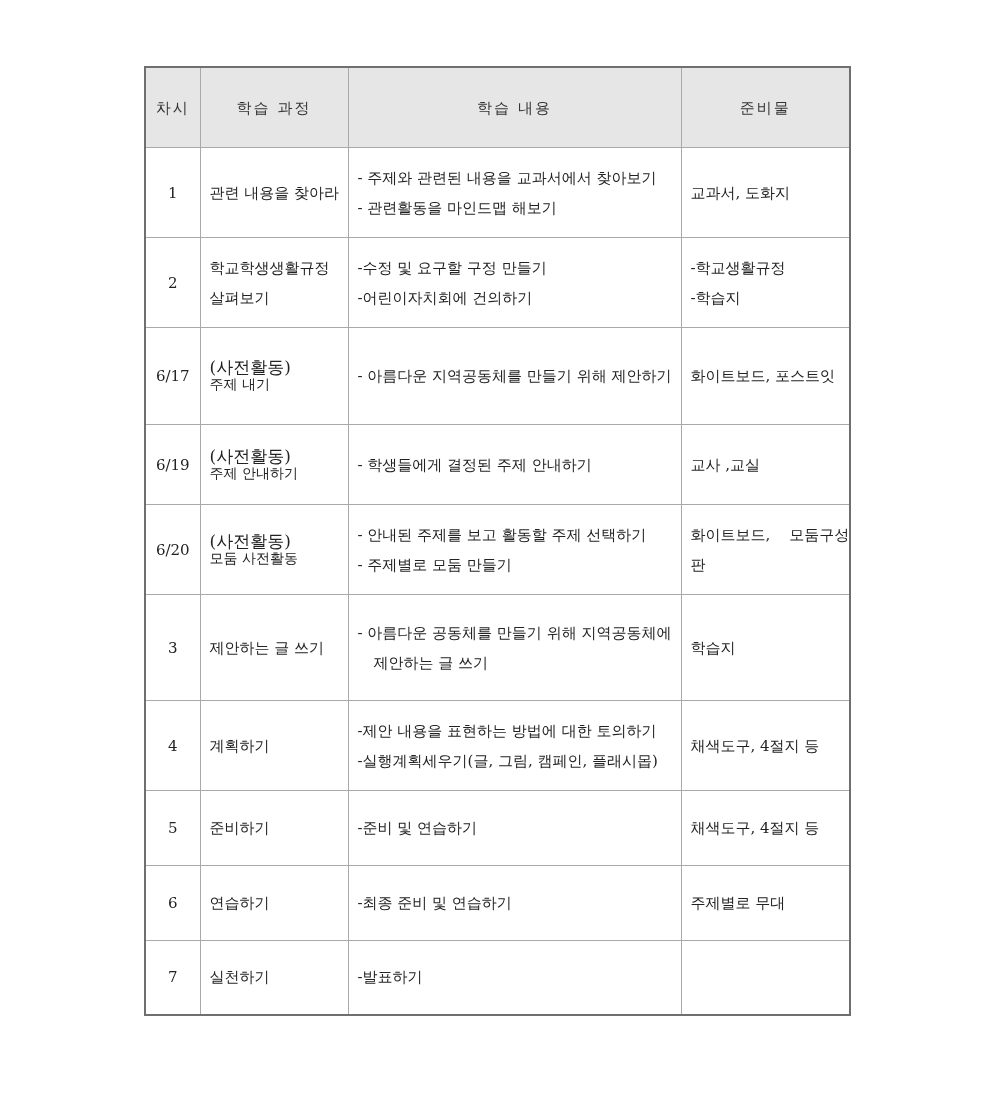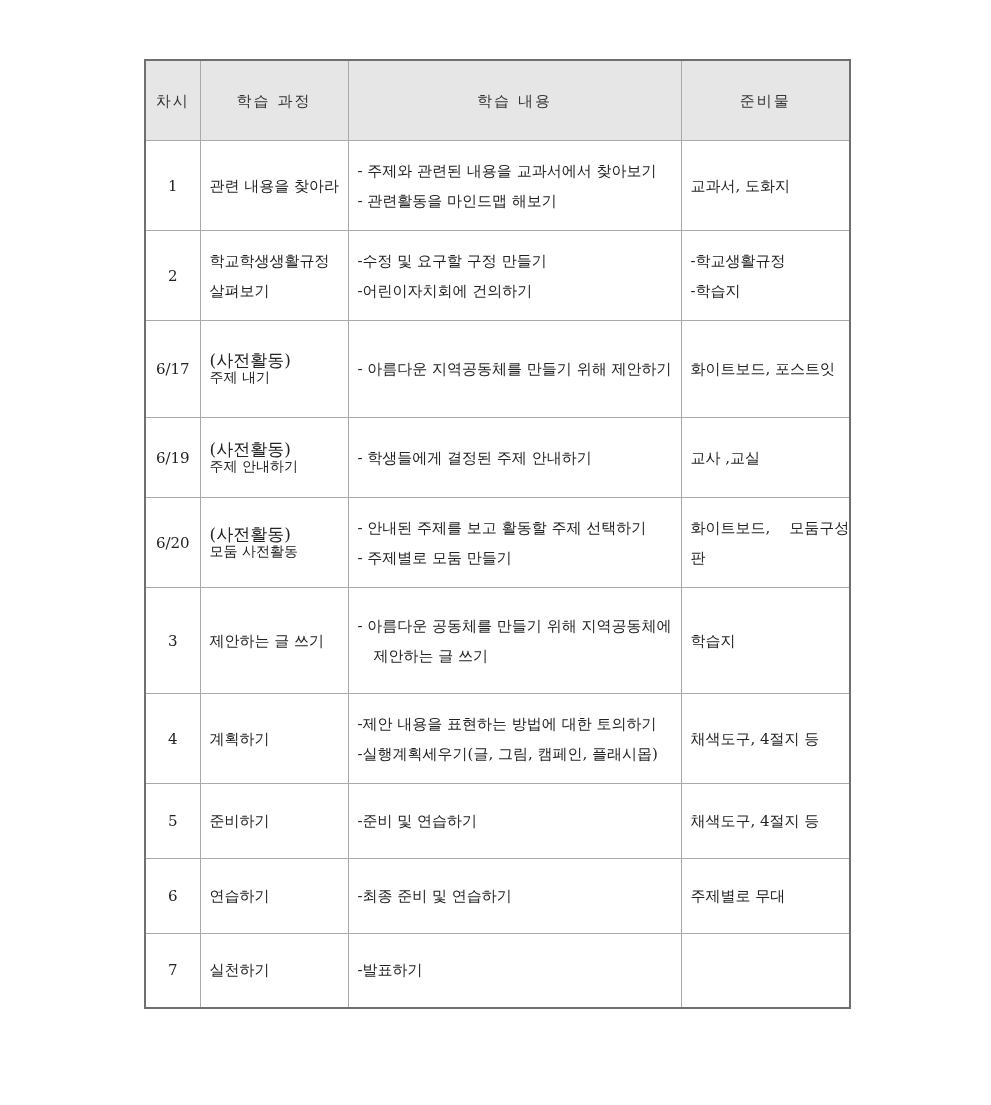--- a/index.html
+++ b/index.html
@@ -1,18 +1,18 @@
 <!DOCTYPE html>
 <html><head>
 <meta charset="utf-8">
 <style>
   html, body { margin: 0; padding: 0; background: #ffffff; }
   body { width: 991px; height: 1105px; position: relative; font-family: "DejaVu Serif", "Liberation Serif", serif; color: #222; }
   .title { position: absolute; left: 145px; top: 33px; font-size: 17px; font-weight: bold; letter-spacing: 0.5px; color: #111; margin-top: 40px; }
-  table.plan { position: absolute; left: 144px; top: 59px; width: 705px; border-collapse: collapse; table-layout: fixed; border: 2px solid #6f6f6f; }
+  table.plan { position: absolute; left: 144px; top: 66px; width: 705px; border-collapse: collapse; table-layout: fixed; border: 2px solid #6f6f6f; }
   table.plan col.c1 { width: 55px; }
   table.plan col.c2 { width: 148px; }
   table.plan col.c3 { width: 333px; }
   table.plan col.c4 { width: 169px; }
   table.plan th, table.plan td { border: 1px solid #a9a9a9; font-size: 15px; vertical-align: middle; padding: 0 8px; line-height: 30px; }
   table.plan th { background: #e6e6e6; font-weight: normal; text-align: center; height: 79px; letter-spacing: 2px; color: #333; }
   table.plan td.num { text-align: center; padding: 0; font-size: 15px; }
   table.plan td.proc { padding-left: 9px; }
   table.plan td.content { padding-left: 9px; }
   table.plan td.mat { padding-left: 9px; margin-left: 32px; }

